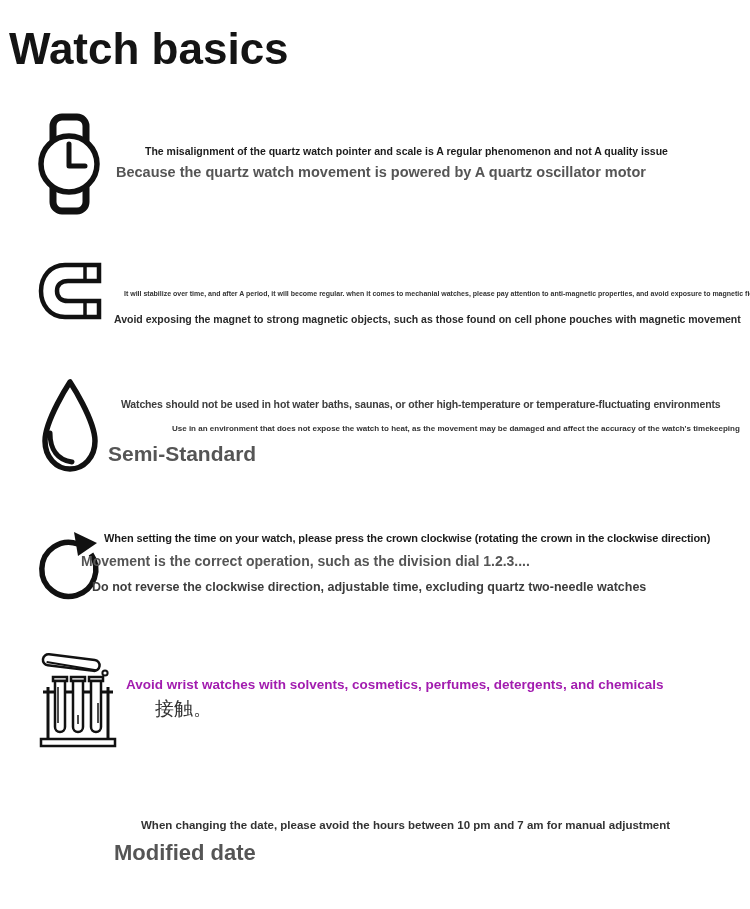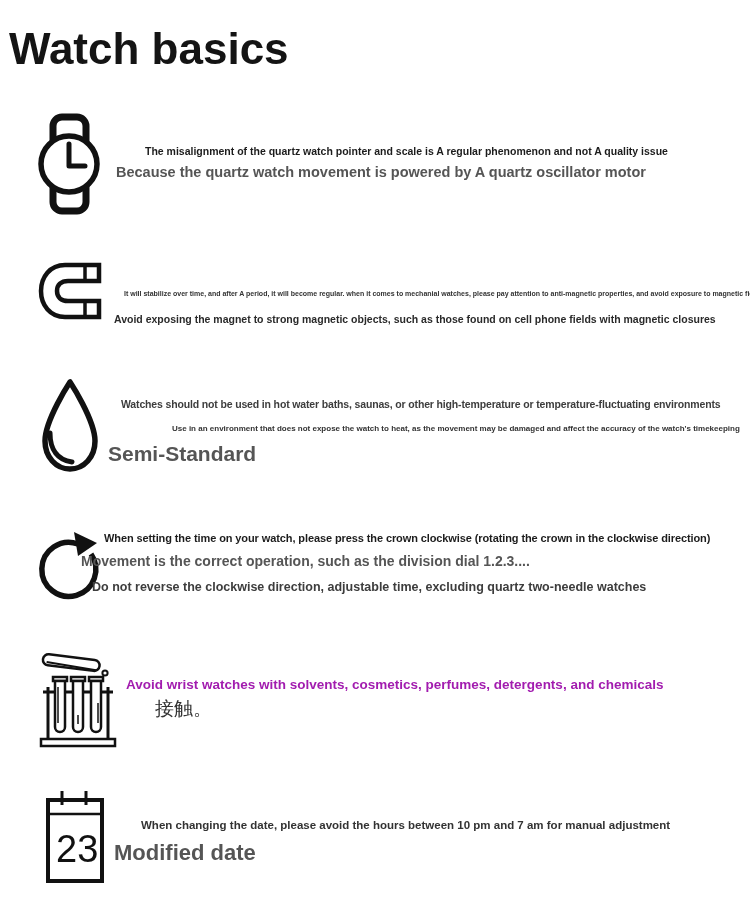--- a/index.html
+++ b/index.html
@@ -34,21 +34,21 @@
   <div class="line heading" style="left:116px;top:164px;font-size:14.5px;">Because the quartz watch movement is powered by A quartz oscillator motor</div>
 
   <div class="icon" style="left:37px;top:260px;">
     <svg width="68" height="62" viewBox="0 0 68 62">
       <path d="M62,5 H28 C13,5 4,17 4,31 C4,45 13,57 28,57 H62 V41 H31 C24,41 20,37 20,31 C20,25 24,21 31,21 H62 Z" fill="none" stroke="#111" stroke-width="4.5"></path>
       <line x1="48" y1="5" x2="48" y2="21" stroke="#111" stroke-width="3.5"></line>
       <line x1="48" y1="41" x2="48" y2="57" stroke="#111" stroke-width="3.5"></line>
     </svg>
   </div>
   <div class="line tiny" style="left:124px;top:290px;font-size:7px;">It will stabilize over time, and after A period, it will become regular. when it comes to mechanial watches, please pay attention to anti-magnetic properties, and avoid exposure to magnetic fields</div>
-  <div class="line warn" style="left:114px;top:313px;font-size:10.5px;">Avoid exposing the magnet to strong magnetic objects, such as those found on cell phone fields with magnetic closures</div>
+  <div class="line warn" style="left:114px;top:313px;font-size:10.5px;">Avoid exposing the magnet to strong magnetic objects, such as those found on cell phone pouches with magnetic movement</div>
 
   <div class="icon" style="left:38px;top:377px;">
     <svg width="64" height="98" viewBox="0 0 64 98">
       <path d="M32,5 C32,5 7,43 7,64 C7,80 18,92 32,92 C46,92 57,80 57,64 C57,43 32,5 32,5 Z" fill="none" stroke="#111" stroke-width="5.5" stroke-linejoin="round"></path>
       <path d="M12,56 C12,73 20,83 34,85" fill="none" stroke="#111" stroke-width="5" stroke-linecap="round"></path>
     </svg>
   </div>
   <div class="line heading" style="left:121px;top:398px;font-size:10.5px;letter-spacing:-0.15px;color:#3d3d3d;text-align:right;">Watches should not be used in hot water baths, saunas, or other high-temperature or temperature-fluctuating environments</div>
   <div class="line tiny" style="left:172px;top:424px;font-size:8px;">Use in an environment that does not expose the watch to heat, as the movement may be damaged and affect the accuracy of the watch's timekeeping</div>
   <div class="line biglabel" style="left:108px;top:442px;font-size:21px;">Semi-Standard</div>
@@ -83,25 +83,16 @@
       </g>
       <line x1="20" y1="42" x2="20" y2="78" stroke="#111" stroke-width="1.5"></line>
       <line x1="40" y1="70" x2="40" y2="79" stroke="#111" stroke-width="1.5"></line>
       <line x1="60" y1="58" x2="60" y2="78" stroke="#111" stroke-width="1.5"></line>
       <rect x="3" y="94" width="74" height="7" fill="#fff" stroke="#111" stroke-width="2.5"></rect>
     </svg>
   </div>
   <div class="line heading" style="left:126px;top:677px;font-size:13.5px;color:#a21caf;">Avoid wrist watches with solvents, cosmetics, perfumes, detergents, and chemicals</div>
   <div class="line cjk" style="left:155px;top:698px;font-size:19px;">接触。</div>
 
-  <div class="icon" style="left:44px;top:788px;">
-    <svg width="62" height="97" viewBox="0 0 62 97">
-      <rect x="4" y="12" width="54" height="81" fill="none" stroke="#111" stroke-width="4"></rect>
-      <line x1="4" y1="26" x2="58" y2="26" stroke="#111" stroke-width="2.5"></line>
-      <line x1="18" y1="3" x2="18" y2="17" stroke="#111" stroke-width="3"></line>
-      <line x1="42" y1="3" x2="42" y2="17" stroke="#111" stroke-width="3"></line>
-      <text x="12" y="74" font-size="38" fill="#111">23</text>
-    </svg>
-  </div>
   <div class="line note" style="left:141px;top:819px;font-size:11.5px;color:#333;">When changing the date, please avoid the hours between 10 pm and 7 am for manual adjustment</div>
   <div class="line biglabel" style="left:114px;top:840px;font-size:22px;">Modified date</div>
 
 </div>
 
 </body></html>

